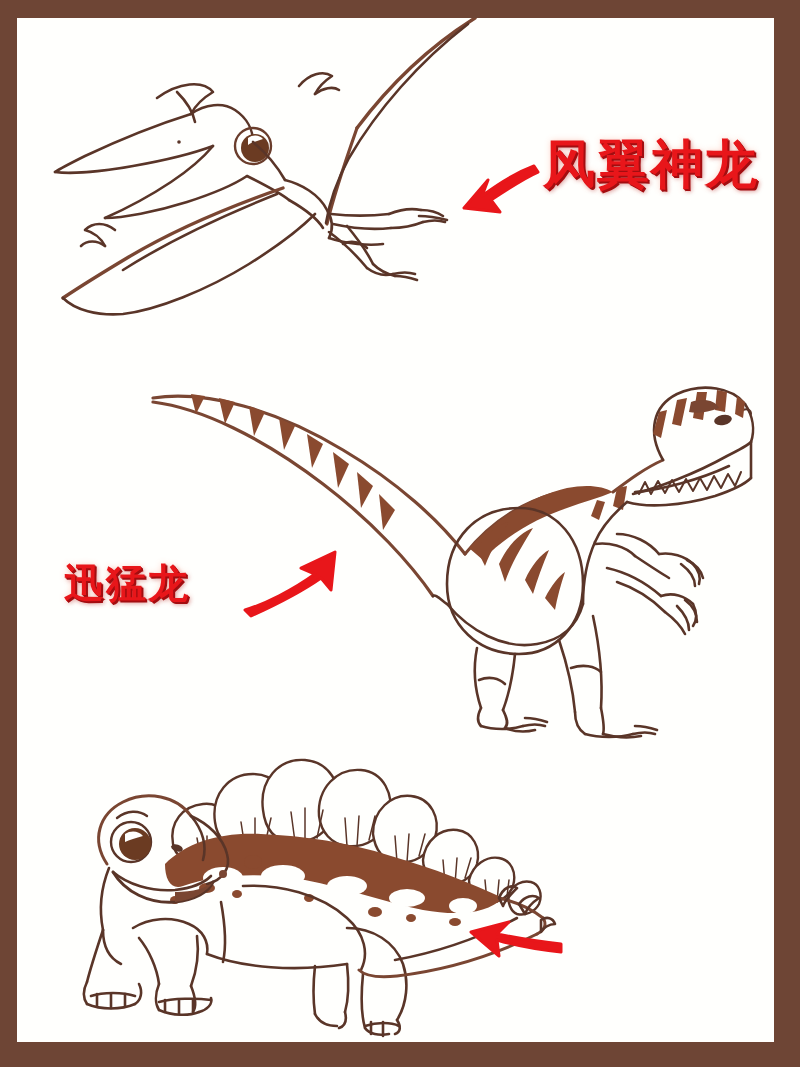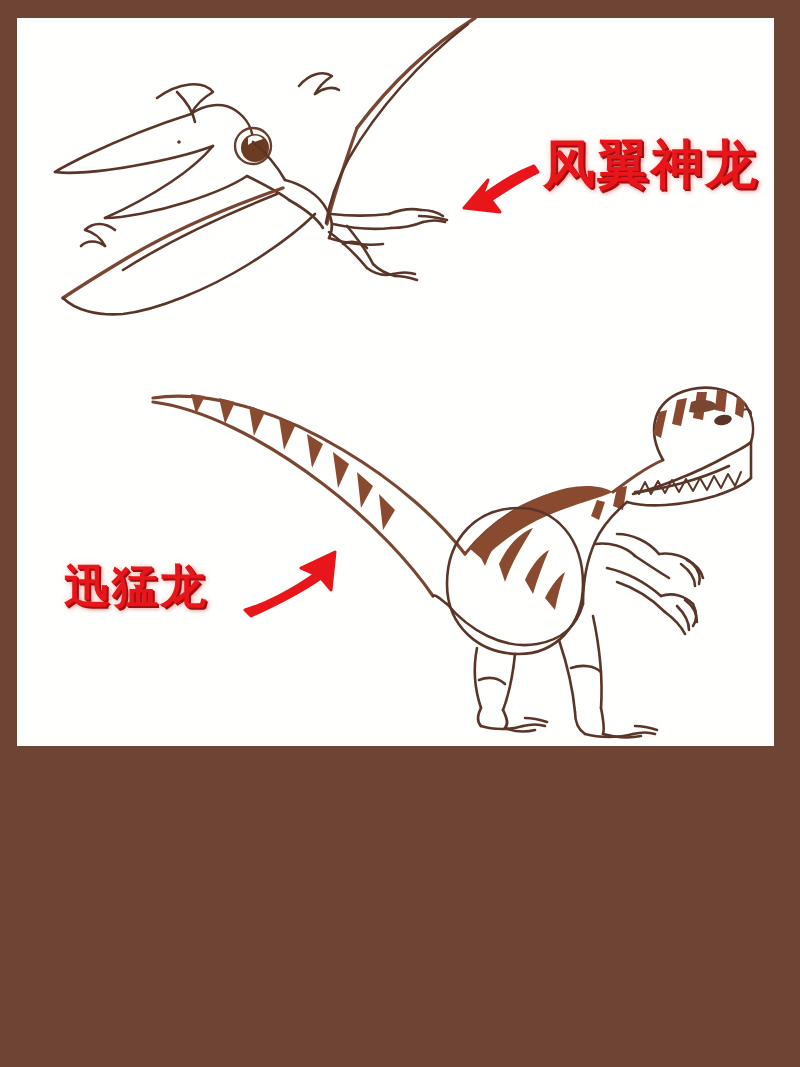--- a/index.html
+++ b/index.html
@@ -11,40 +11,40 @@
   }
   #poster{
     position:relative;
     width:800px;height:1067px;
     background:#6e4535;
     box-sizing:border-box;
   }
   #paper{
     position:absolute;
     left:17px; top:18px;
-    width:757px; height:728px;
+    width:757px; height:1024px;
     background:#fffffd;
     overflow:hidden;
   }
   .figure{position:absolute;}
   .label{
     position:absolute;
     color:#e8161a;
     font-weight:bold;
     letter-spacing:2px;
     text-shadow:
        2px 2px 0 #a30d10,
        1px 1px 0 #c01215,
        3px 3px 4px rgba(160,12,15,.35),
        0 0 6px rgba(255,210,200,.9);
     white-space:nowrap;
     font-family:"DejaVu Sans","Liberation Sans",sans-serif;
   }
   #label-pterodactyl{ left:526px; top:112px; font-size:52px; }
-  #label-raptor{ left:47px; top:538px; font-size:46px; }
+  #label-raptor{ left:47px; top:538px; font-size:40px; }
   #label-stegosaurus{ left:551px; top:885px; font-size:52px; }
 
   .arrow{position:absolute;}
   svg{display:block;overflow:visible;}
 </style>
 </head>
 <body>
 
 <div id="poster">
   <div id="paper">

